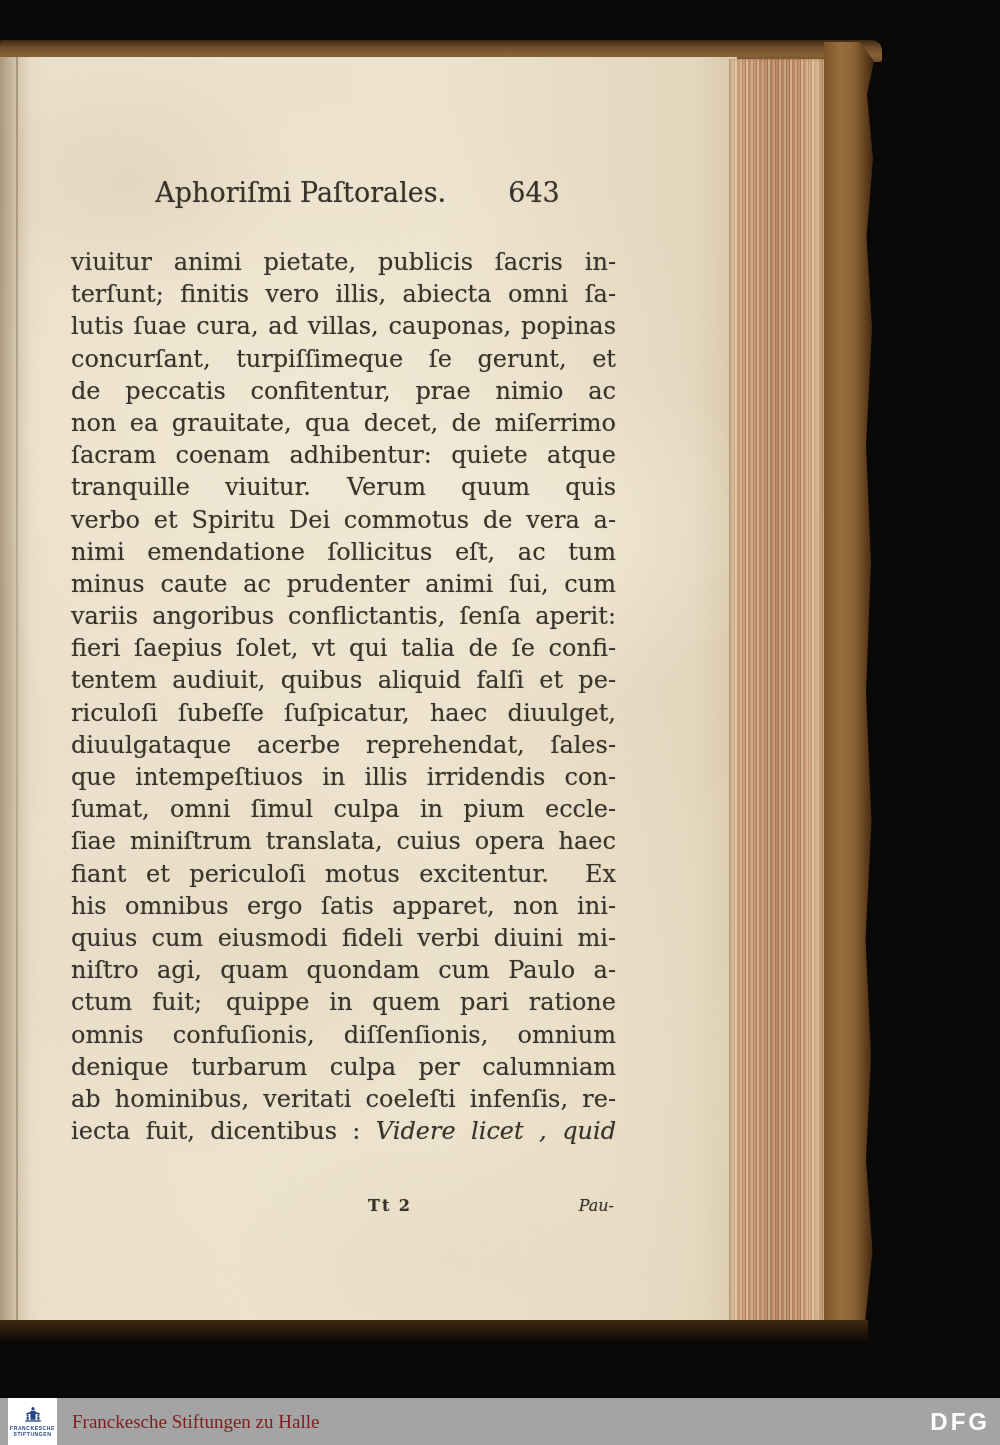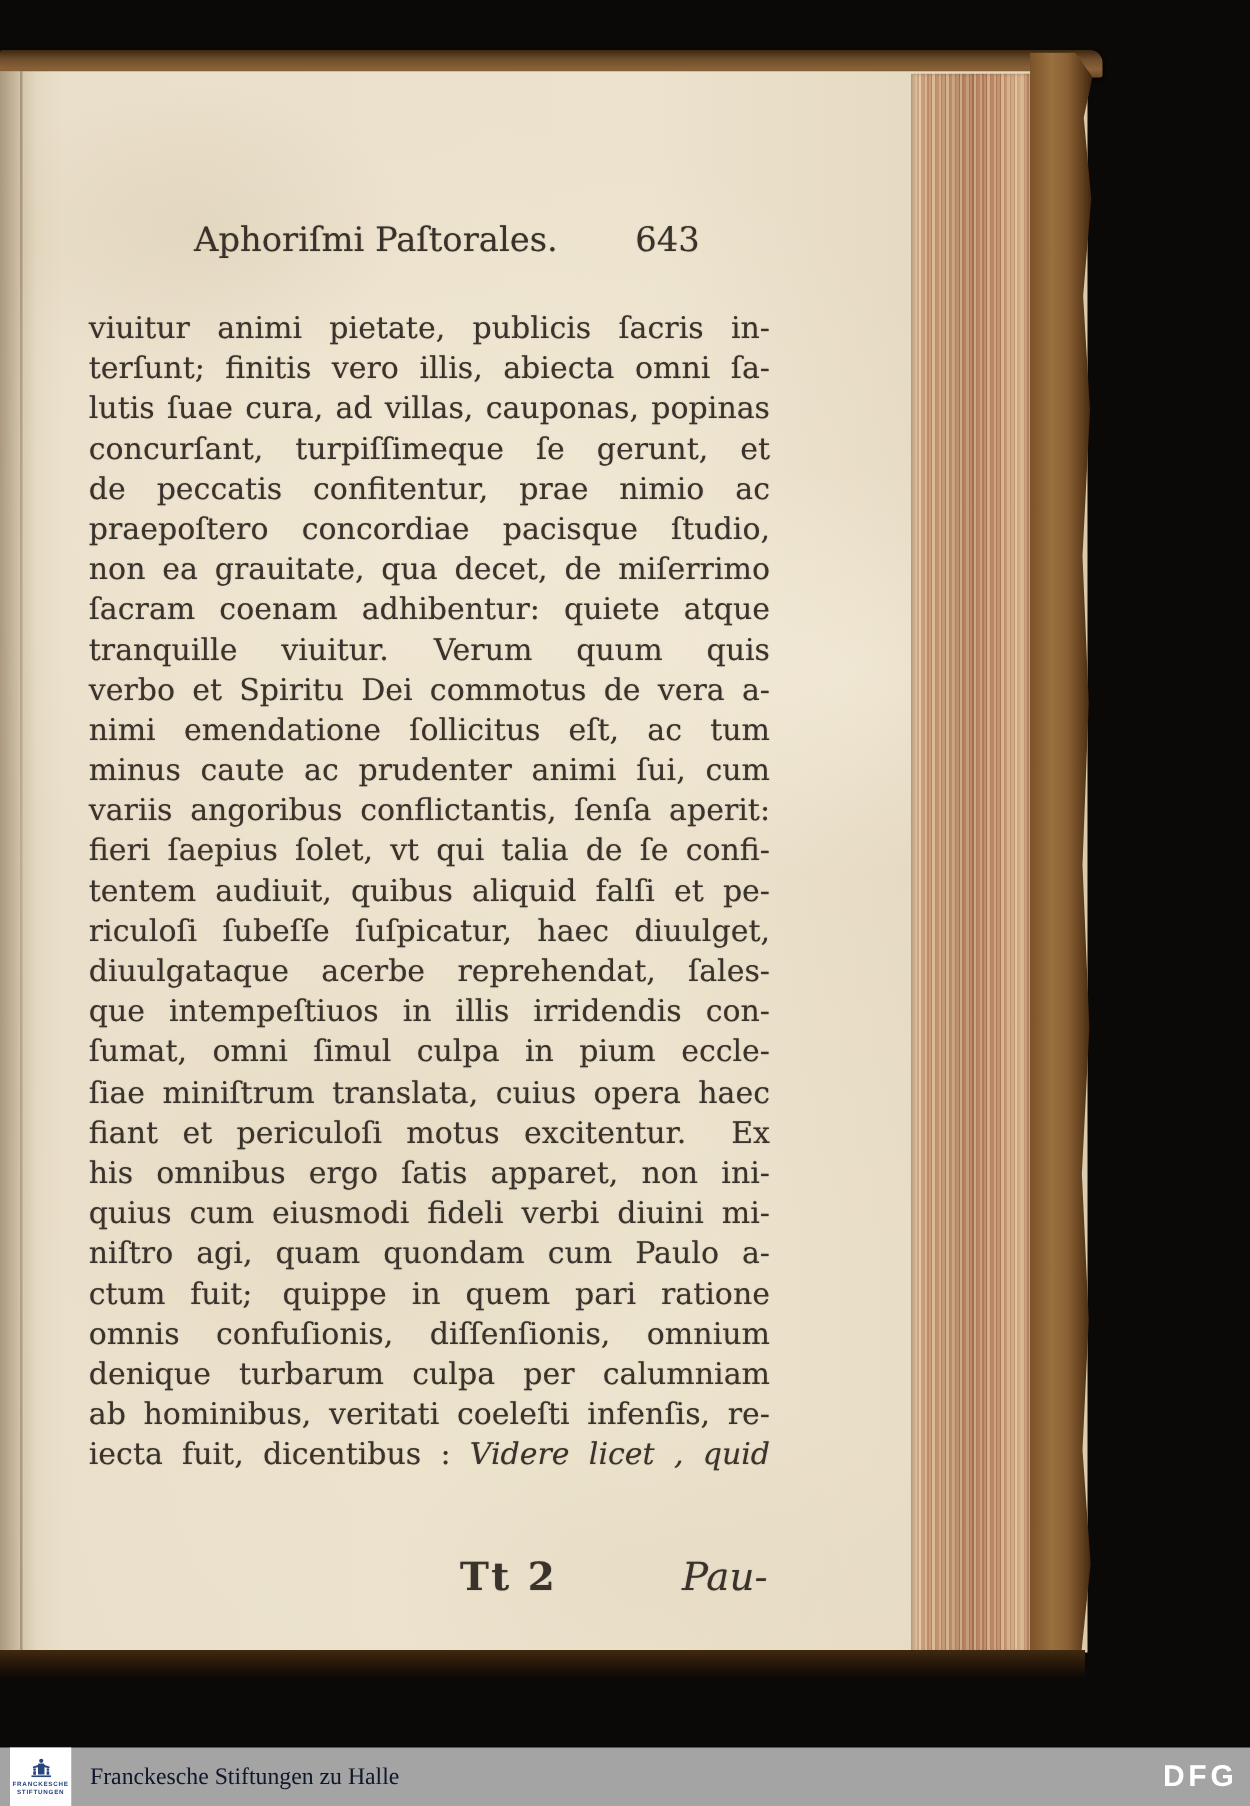--- a/index.html
+++ b/index.html
@@ -11,21 +11,21 @@
   .stage{position:absolute;inset:0;}
 
   
   .top-edge{
     position:absolute;left:0;top:40px;width:882px;height:22px;
     background:linear-gradient(180deg,#3c2711 0%,#6f4f2c 35%,#8a6238 70%,#6b4a26 100%);
     border-radius:2px 10px 2px 2px;
     box-shadow:0 2px 3px rgba(0,0,0,.6);
   }
   .page{
-    position:absolute;left:0;top:57px;width:870px;height:1265px;
+    position:absolute;left:0;top:57px;width:737px;height:1265px;
     background:
       radial-gradient(ellipse 620px 500px at 42% 30%, rgba(245,238,220,.55), rgba(245,238,220,0) 70%),
       radial-gradient(ellipse 700px 600px at 55% 80%, rgba(240,232,210,.4), rgba(240,232,210,0) 75%),
       linear-gradient(90deg,#ddd0b5 0%,#eadfca 6%,#ece2cd 60%,#e3d6bd 94%,#d9c9ad 100%);
   }
   .page::before{ 
     content:"";position:absolute;inset:0;pointer-events:none;
     background:
       radial-gradient(ellipse 260px 180px at 18% 10%, rgba(196,180,148,.22), transparent 65%),
       radial-gradient(ellipse 300px 240px at 78% 38%, rgba(255,251,238,.30), transparent 70%),
@@ -75,22 +75,22 @@
     color:#3a332b;font-size:24px;
     text-shadow:0 0 1px rgba(58,51,43,.40);
   }
   .body-line{
     height:32.2px;line-height:32.2px;
     text-align:justify;text-align-last:justify;
     white-space:normal;
   }
   .body-line .it{font-style:italic;}
   .sig-row{
-    position:absolute;left:71px;top:1188px;width:545px;height:34px;line-height:34px;
-    display:flex;color:#3a332b;font-size:31px;
+    position:absolute;left:71px;top:1132px;width:545px;height:34px;line-height:34px;
+    display:flex;color:#3a332b;font-size:16px;
     text-shadow:0 0 1px rgba(58,51,43,.40);
   }
   .signature{margin-left:297px;font-weight:bold;letter-spacing:2px;}
   .catchword{margin-left:auto;margin-right:2px;font-style:italic;}
 
   
   .viewer-bar{
     position:absolute;left:0;top:1398px;width:1000px;height:47px;
     background:#a4a4a4;
   }
@@ -98,21 +98,21 @@
     position:absolute;left:8px;top:0;width:49px;height:47px;background:#ffffff;
     display:flex;flex-direction:column;align-items:center;justify-content:center;
   }
   .logo-glyph{width:20px;height:20px;display:block;}
   .logo-text{
     font-family:"Liberation Sans", sans-serif;font-size:5px;line-height:5.5px;
     letter-spacing:.6px;color:#27467f;font-weight:bold;text-align:center;
   }
   .institution{
     position:absolute;left:72px;top:0;height:47px;line-height:47px;
-    font-family:"Liberation Serif", serif;font-size:19px;color:#0f172a;
+    font-family:"Liberation Serif", serif;font-size:19px;color:#7f1d1d;
   }
   .dfg{
     position:absolute;right:10px;top:0;height:48px;line-height:47px;
     font-family:"Liberation Sans", sans-serif;font-weight:700;font-size:24px;
     letter-spacing:3px;color:#ffffff;
   }
 </style>
 </head>
 <body>
 
@@ -129,21 +129,20 @@
       <span>643</span>
     </div>
 
     <div class="text-block">
 
     <div class="body-line">viuitur animi pietate, publicis ſacris in-</div>
         <div class="body-line">terſunt; finitis vero illis, abiecta omni ſa-</div>
         <div class="body-line">lutis ſuae cura, ad villas, cauponas, popinas</div>
         <div class="body-line">concurſant, turpiſſimeque ſe gerunt, et</div>
         <div class="body-line">de peccatis confitentur, prae nimio ac</div>
-        <div class="body-line">praepoſtero concordiae pacisque ſtudio,</div>
         <div class="body-line">non ea grauitate, qua decet, de miſerrimo</div>
         <div class="body-line">ſacram coenam adhibentur: quiete atque</div>
         <div class="body-line">tranquille viuitur.  Verum quum quis</div>
         <div class="body-line">verbo et Spiritu Dei commotus de vera a-</div>
         <div class="body-line">nimi emendatione ſollicitus eſt, ac tum</div>
         <div class="body-line">minus caute ac prudenter animi ſui, cum</div>
         <div class="body-line">variis angoribus conflictantis, ſenſa aperit:</div>
         <div class="body-line">fieri ſaepius ſolet, vt qui talia de ſe confi-</div>
         <div class="body-line">tentem audiuit, quibus aliquid falſi et pe-</div>
         <div class="body-line">riculoſi ſubeſſe ſuſpicatur, haec diuulget,</div>

